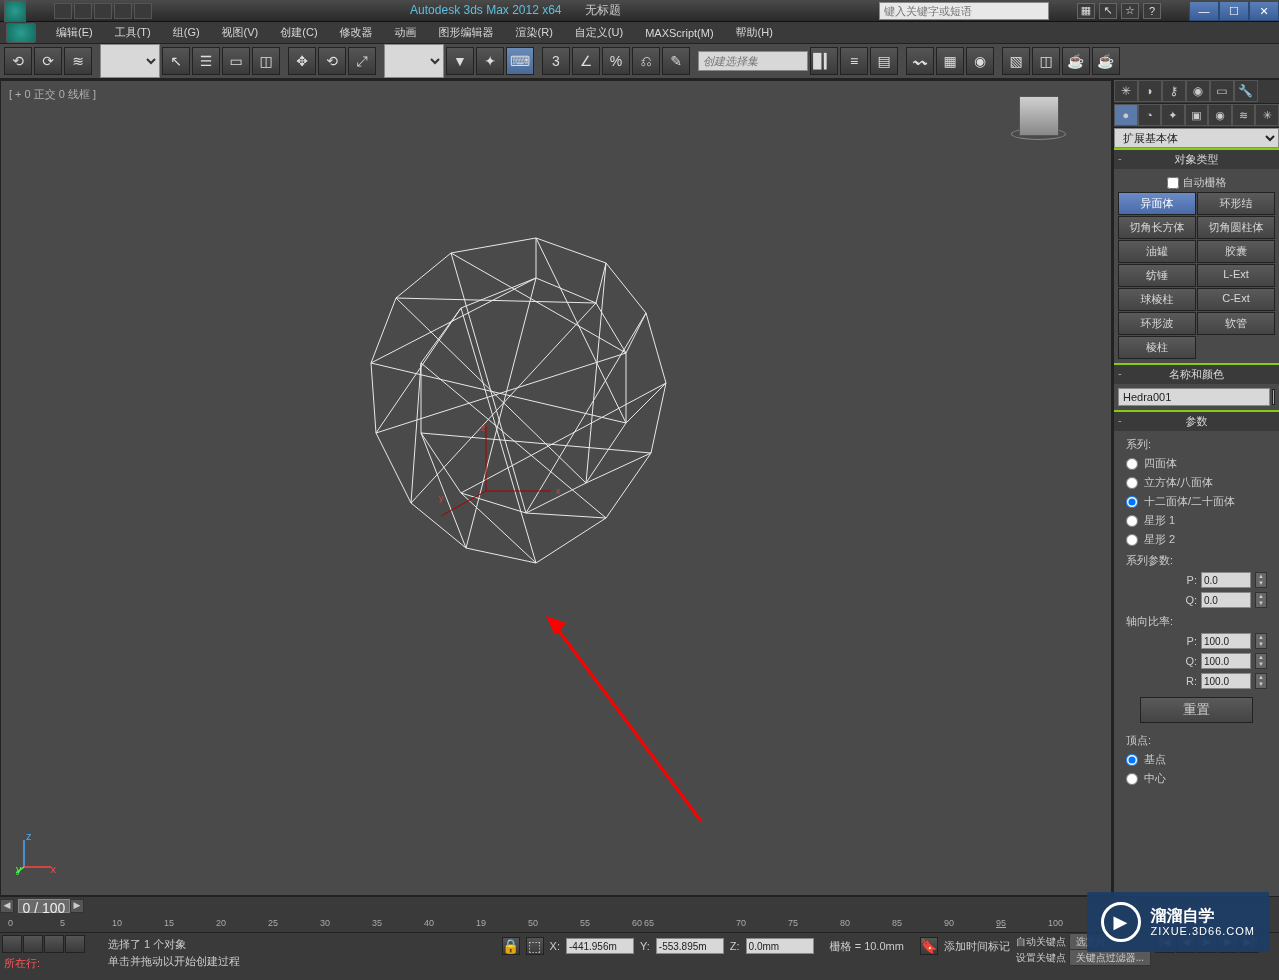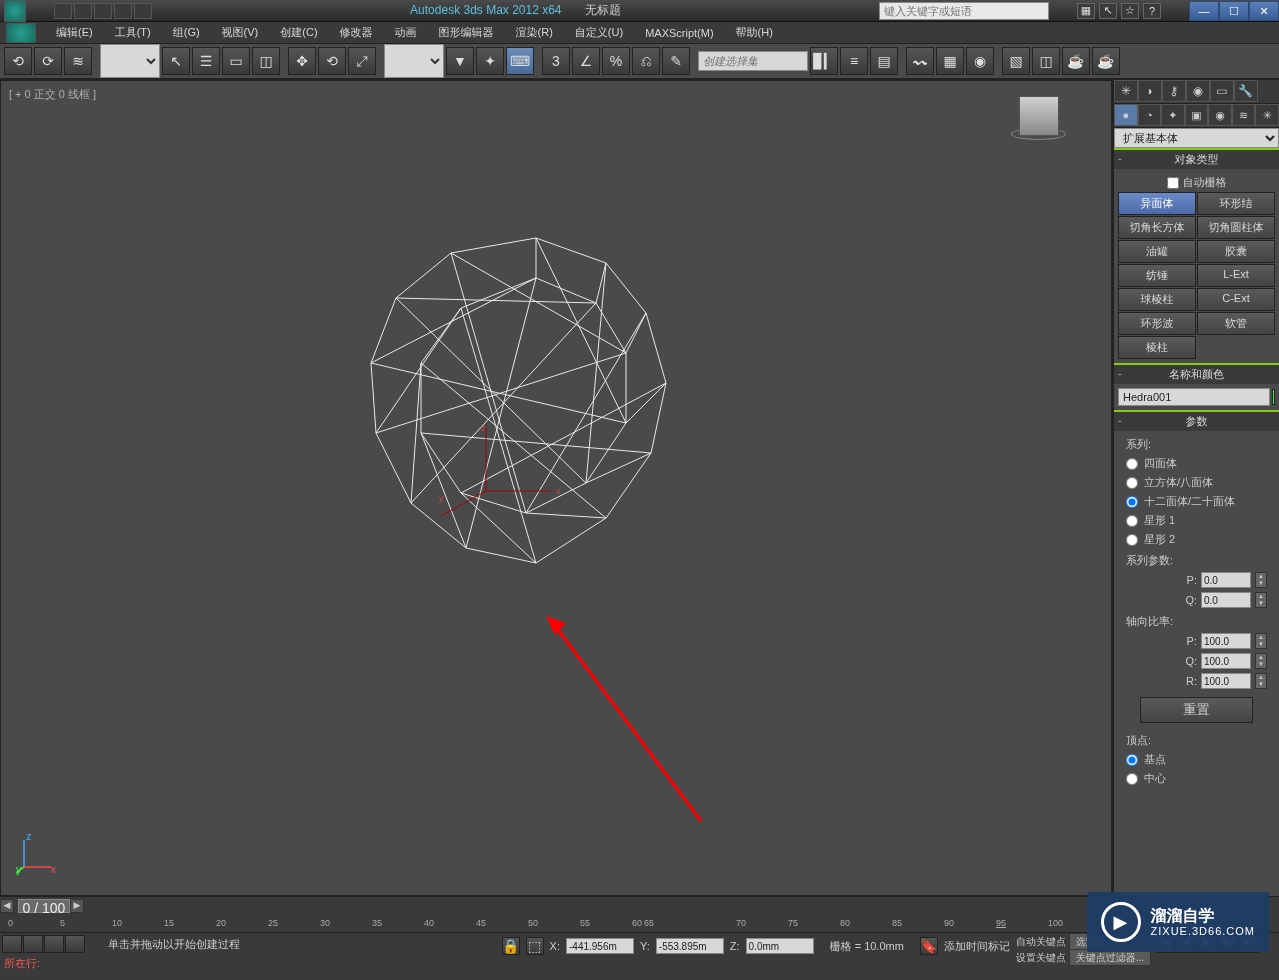--- a/index.html
+++ b/index.html
@@ -425,21 +425,21 @@
 <div class="ruler" id="ruler">
     <span style="left: 8px;">0</span>
     <span style="left: 60px;">5</span>
     <span style="left: 112px;">10</span>
     <span style="left: 164px;">15</span>
     <span style="left: 216px;">20</span>
     <span style="left: 268px;">25</span>
     <span style="left: 320px; text-align: right;">30</span>
     <span style="left: 372px;">35</span>
     <span style="left: 424px;">40</span>
-    <span style="left: 476px;">45</span>
+    <span style="left: 476px;">19</span>
     <span style="left: 528px;">50</span>
     <span style="left: 580px;">55</span>
     <span style="left: 632px;">60</span>
     <span style="left: 644px;">65</span>
     <span style="left: 736px;">70</span>
     <span style="left: 788px;">75</span>
     <span style="left: 840px;">80</span>
     <span style="left: 892px;">85</span>
     <span style="left: 944px;">90</span>
     <span style="left: 996px; text-decoration: underline;">95</span>
@@ -450,20 +450,21 @@
   <div class="timeline-controls">
     <div class="tc-row">
       <div class="tc-btn"></div>
       <div class="tc-btn"></div>
       <div class="tc-btn"></div>
       <div class="tc-btn"></div>
     </div>
     <div class="where-label">所在行: </div>
   </div>
   <div class="status-text">
+    <div>选择了 1 个对象</div>
     <div>单击并拖动以开始创建过程</div>
   </div>
   <div class="coord-group">
     <div class="tool-btn" style="width:18px;height:18px">🔒</div>
     <div class="tool-btn" style="width:18px;height:18px">⬚</div>
     <span class="coord-label">X:</span>
     <input class="coord-input" value="-441.956m" style="">
     <span class="coord-label">Y:</span>
     <input class="coord-input" value="-553.895m" style="">
     <span class="coord-label">Z:</span>

